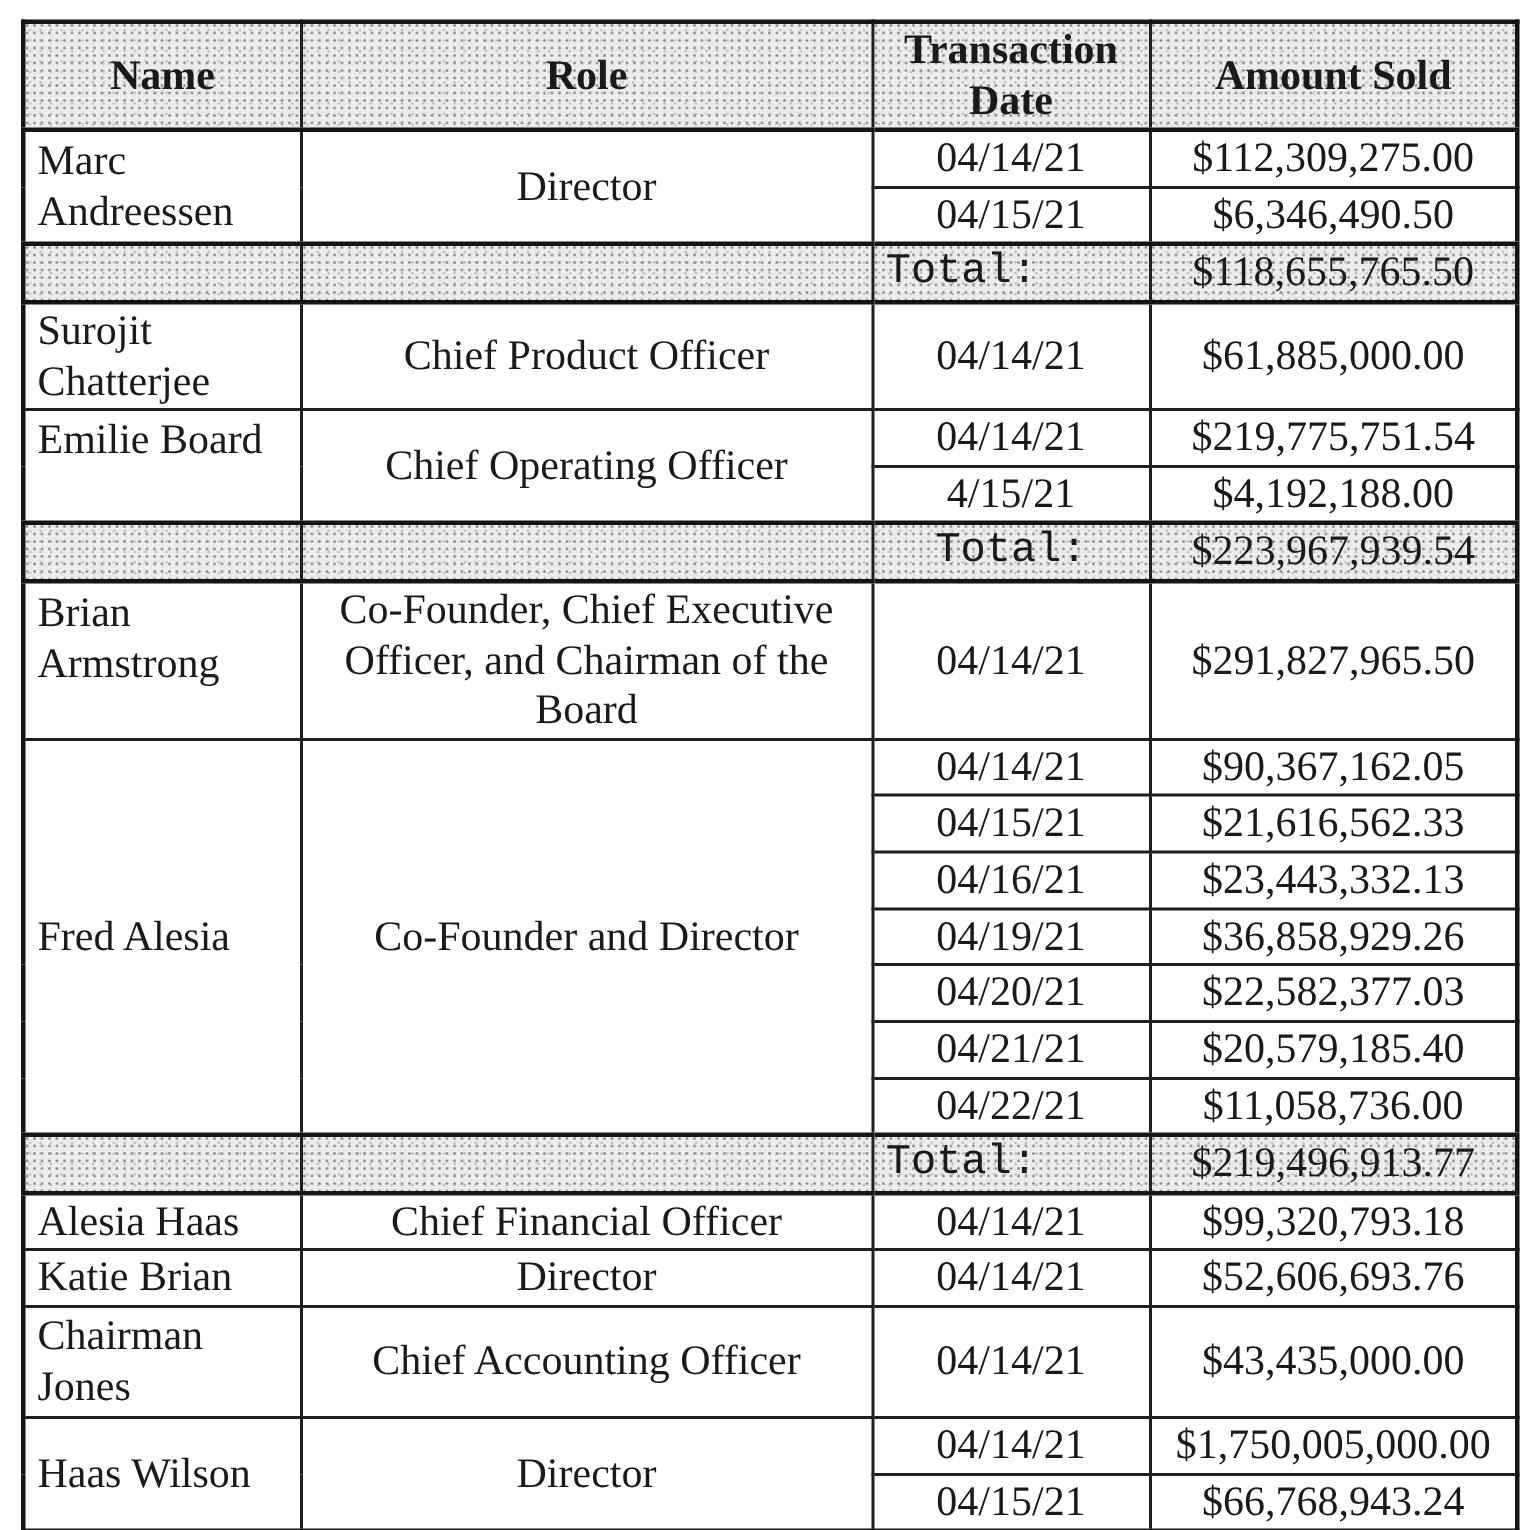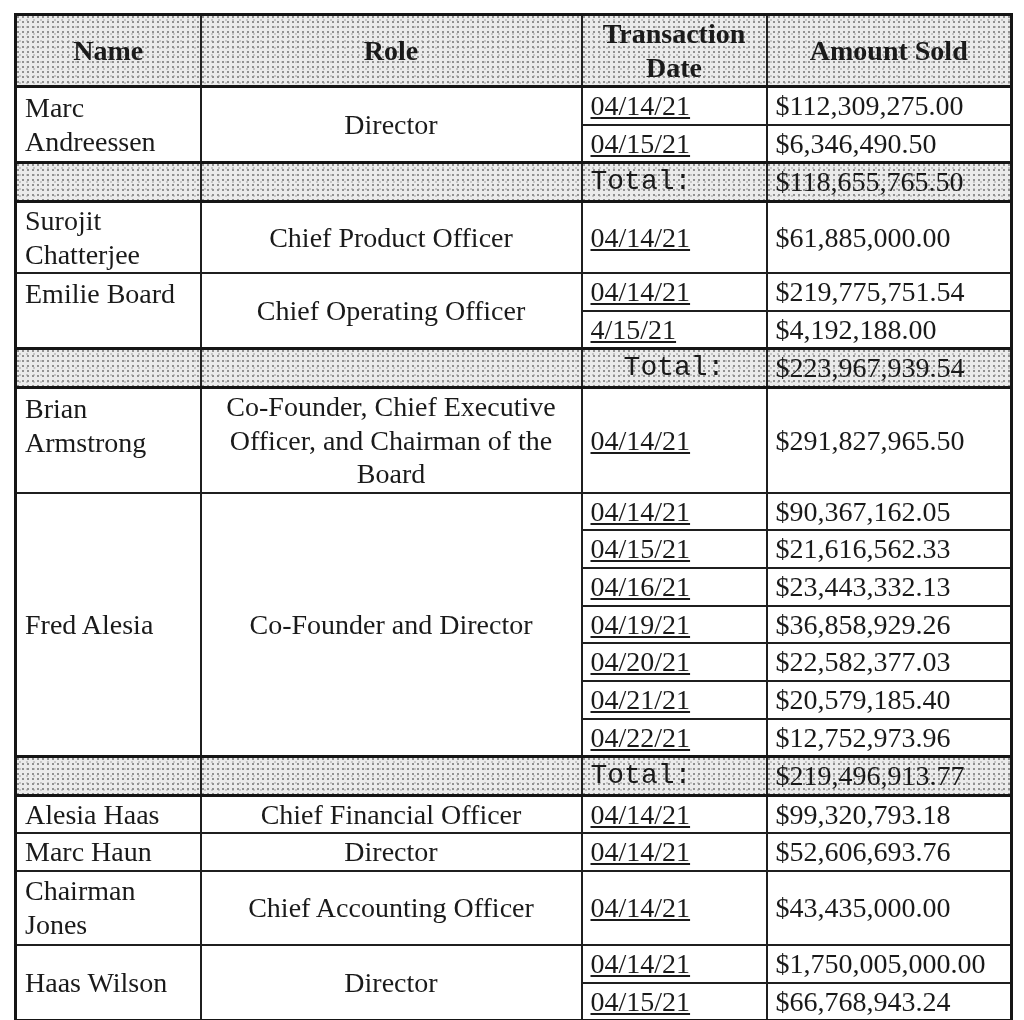--- a/index.html
+++ b/index.html
@@ -37,22 +37,22 @@
   }
   .shaded {
     background-color: #ebebeb;
     background-image:
       radial-gradient(circle at 1px 1px, #8f8f8f 0.7px, rgba(0,0,0,0) 1.1px),
       radial-gradient(circle at 3px 4px, #b9b9b9 0.6px, rgba(0,0,0,0) 1.0px);
     background-size: 5px 5px, 7px 7px;
   }
   td.name  { text-align: left; margin-top: 43px; }
   td.role  { text-align: center; }
-  td.date  { text-align: left; text-decoration: underline; }
-  td.amt   { text-align: left; }
+  td.date  { text-align: center; }
+  td.amt   { text-align: center; }
   td.v-top { vertical-align: top; padding-top: 3px; }
   td.total-label { text-align: left; font-family: Liberation Mono, monospace; }
   td.total-label.center { text-align: center; }
   tr.total-row td {
     border-top: 3px solid #151515;
     border-bottom: 3px solid #151515;
   }
 </style>
 </head>
 <body>
@@ -144,38 +144,38 @@
       <tr style="height:38px">
         <td class="date">04/20/21</td>
         <td class="amt">$22,582,377.03</td>
       </tr>
       <tr style="height:35px">
         <td class="date">04/21/21</td>
         <td class="amt">$20,579,185.40</td>
       </tr>
       <tr style="height:35px">
         <td class="date">04/22/21</td>
-        <td class="amt">$12,752,973.96</td>
+        <td class="amt">$11,058,736.00</td>
       </tr>
       <tr class="total-row" style="height:37px">
         <td class="shaded"></td>
         <td class="shaded"></td>
         <td class="shaded total-label">Total:</td>
         <td class="shaded amt">$219,496,913.77</td>
       </tr>
 
       <tr style="height:35px">
         <td class="name">Alesia Haas</td>
         <td class="role">Chief Financial Officer</td>
         <td class="date">04/14/21</td>
         <td class="amt">$99,320,793.18</td>
       </tr>
 
       <tr style="height:36px">
-        <td class="name">Marc Haun</td>
+        <td class="name">Katie Brian</td>
         <td class="role">Director</td>
         <td class="date">04/14/21</td>
         <td class="amt">$52,606,693.76</td>
       </tr>
 
       <tr style="height:74px">
         <td class="name">Chairman Jones</td>
         <td class="role">Chief Accounting Officer</td>
         <td class="date">04/14/21</td>
         <td class="amt">$43,435,000.00</td>

